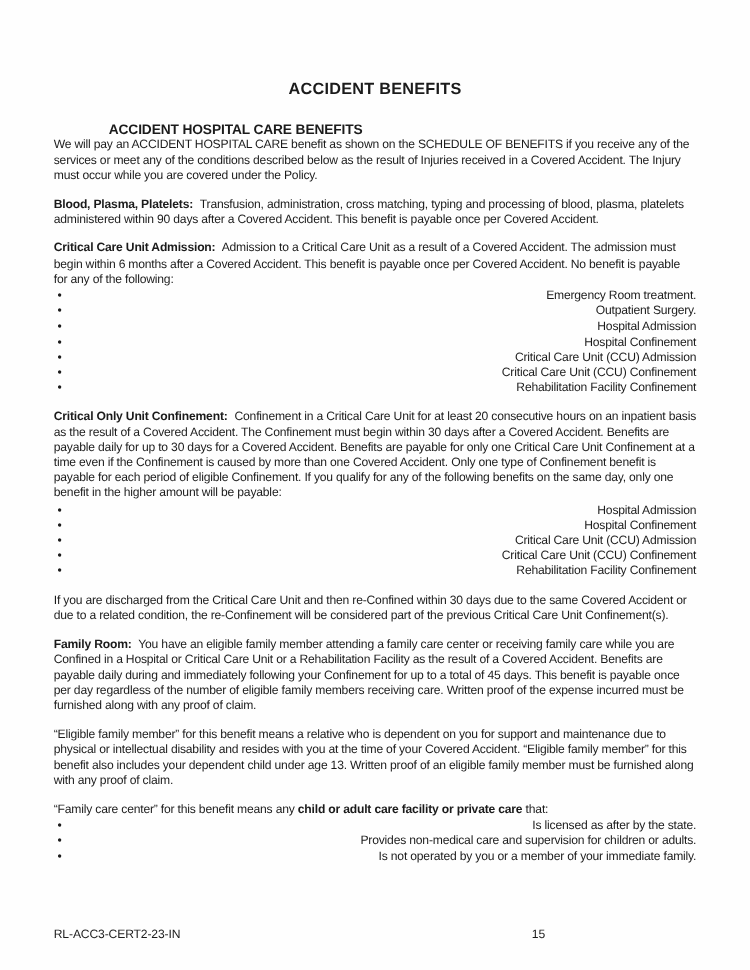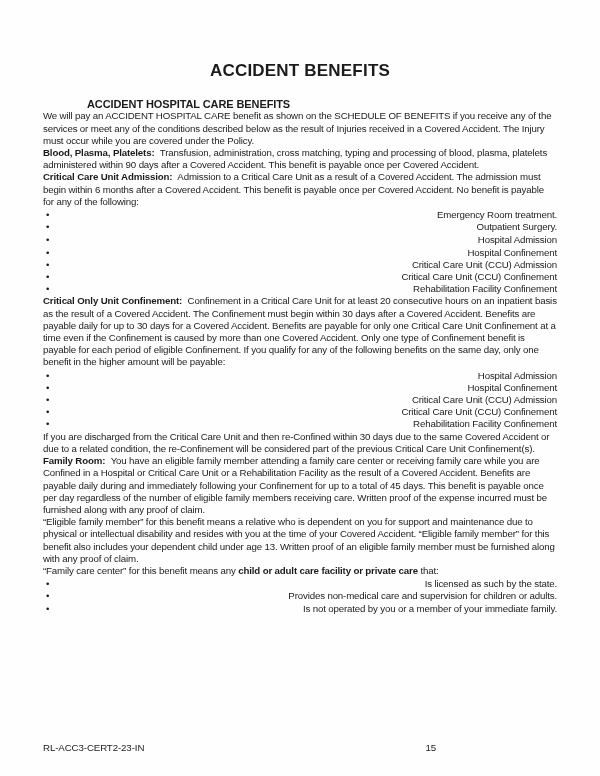--- a/index.html
+++ b/index.html
@@ -16,35 +16,35 @@
     background: #fefefe;
     color: #1b1b1b;
     font-family: "Liberation Sans", sans-serif;
     font-size: 9.7px;
     letter-spacing: -0.15px;
     line-height: 12.2px;
   }
   h1, h2, p, ul { margin: 0; padding: 0; }
   .doc-title {
     text-align: center;
-    font-size: 17px;
+    font-size: 13px;
     font-weight: bold;
     letter-spacing: 0.2px;
     line-height: 15px;
   }
   .section-heading {
     margin-top: 20px;
     font-size: 11px;
     font-weight: bold;
     letter-spacing: -0.1px;
     line-height: 12.4px;
     margin-left: 44px;
   }
   .para { font-size: 9.7px; line-height: 12.2px; }
-  .gap { }
+  .gap { margin-top: 11px; }
   .lead { font-weight: bold; margin-right: 3px; }
   .bold-frag { font-weight: bold; }
   .bullets { list-style: none; margin-top: 1px; }
   .bullets li { display: flex; align-items: flex-start; }
   .dot { flex: 0 0 15px; padding-left: 3px; box-sizing: content-box; }
   .btext { flex: 1; text-align: right; }
   .footer {
     position: absolute;
     left: 43px; right: 40px; top: 742px;
     display: flex;
@@ -147,21 +147,21 @@
   <p class="para gap">“Eligible family member” for this benefit means a relative who is dependent on you for support and maintenance due to physical or intellectual disability and resides with you at the time of your Covered Accident. “Eligible family member” for this benefit also includes your dependent child under age 13. Written proof of an eligible family member must be furnished along with any proof of claim.</p>
 
   <p class="para gap">
     <span>“Family care center” for this benefit means any</span>
     <span class="bold-frag">child or adult care facility or private care</span>
     <span>that:</span>
   </p>
   <ul class="bullets">
     <li>
       <span class="dot">•</span>
-      <span class="btext">Is licensed as such by the state.</span>
+      <span class="btext">Is licensed as after by the state.</span>
     </li>
     <li>
       <span class="dot">•</span>
       <span class="btext">Provides non-medical care and supervision for children or adults.</span>
     </li>
     <li>
       <span class="dot">•</span>
       <span class="btext">Is not operated by you or a member of your immediate family.</span>
     </li>
   </ul>

